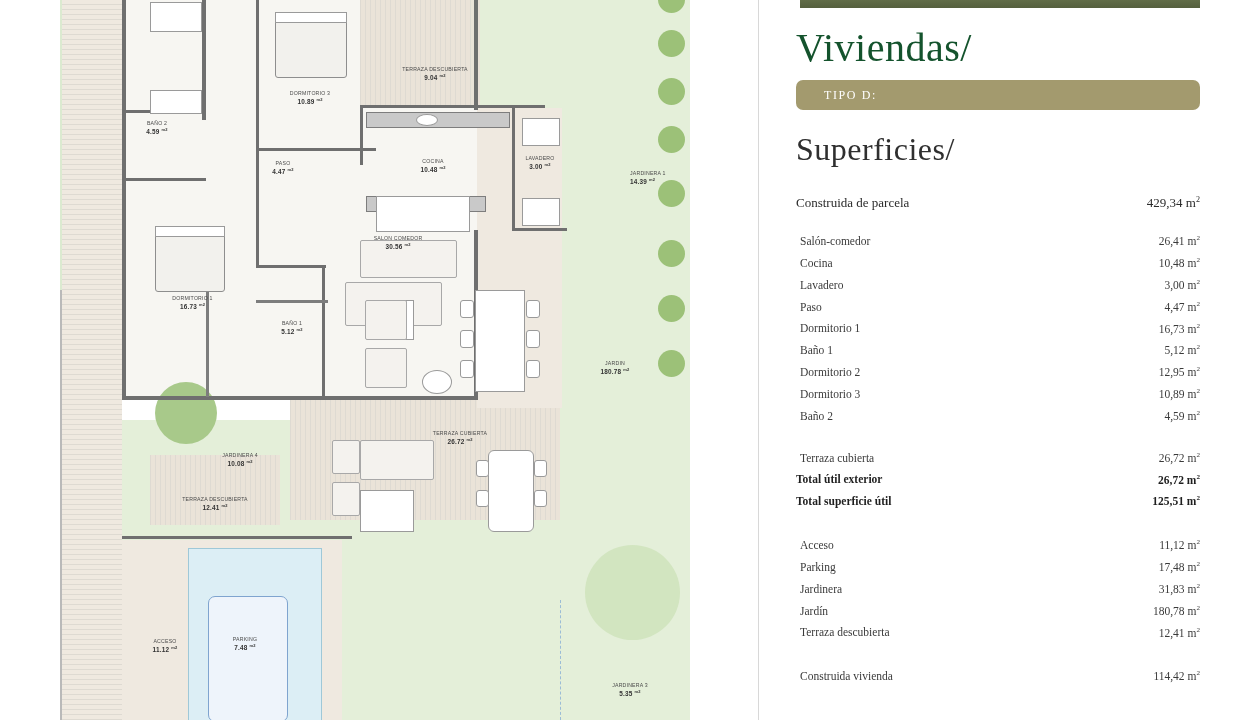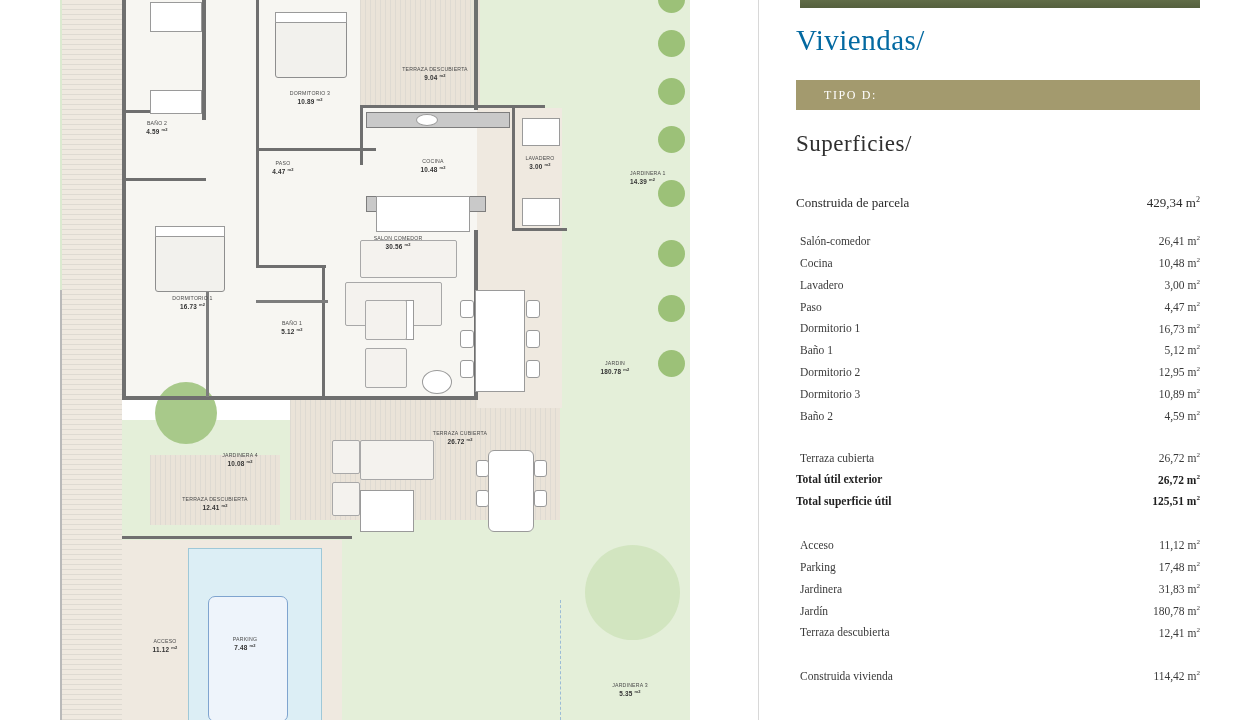--- a/index.html
+++ b/index.html
@@ -146,43 +146,44 @@
   }
   .photo-strip {
     position: absolute;
     left: 20px; top: -8px;
     width: 400px; height: 16px;
     background: linear-gradient(180deg, #6e7a52 0%, #55603e 100%);
   }
   .title-main {
     position: absolute;
     left: 16px; top: 24px;
-    font-size: 29px;
+    font-size: 40px;
     font-family: "Liberation Serif", serif;
-    color: #0369a1;
+    color: #14532d;
     letter-spacing: 0.5px;
   }
   .tipo-bar {
     position: absolute;
     left: 16px; top: 80px;
     width: 404px; height: 30px;
     background: #a39a6e;
+    border-radius: 7px;
   }
   .tipo-bar span {
     position: absolute;
     left: 28px; top: 8px;
     font-family: "Liberation Serif", serif;
     font-size: 12px;
     letter-spacing: 1.6px;
     color: #ffffff;
   }
   .title-sub {
     position: absolute;
     left: 16px; top: 131px;
-    font-size: 23px;
+    font-size: 32px;
     color: #2f2f2f;
     letter-spacing: 0.5px;
   }
 
   .rows {
     position: absolute;
     left: 16px; top: 188px;
     width: 404px;
   }
   .row {

